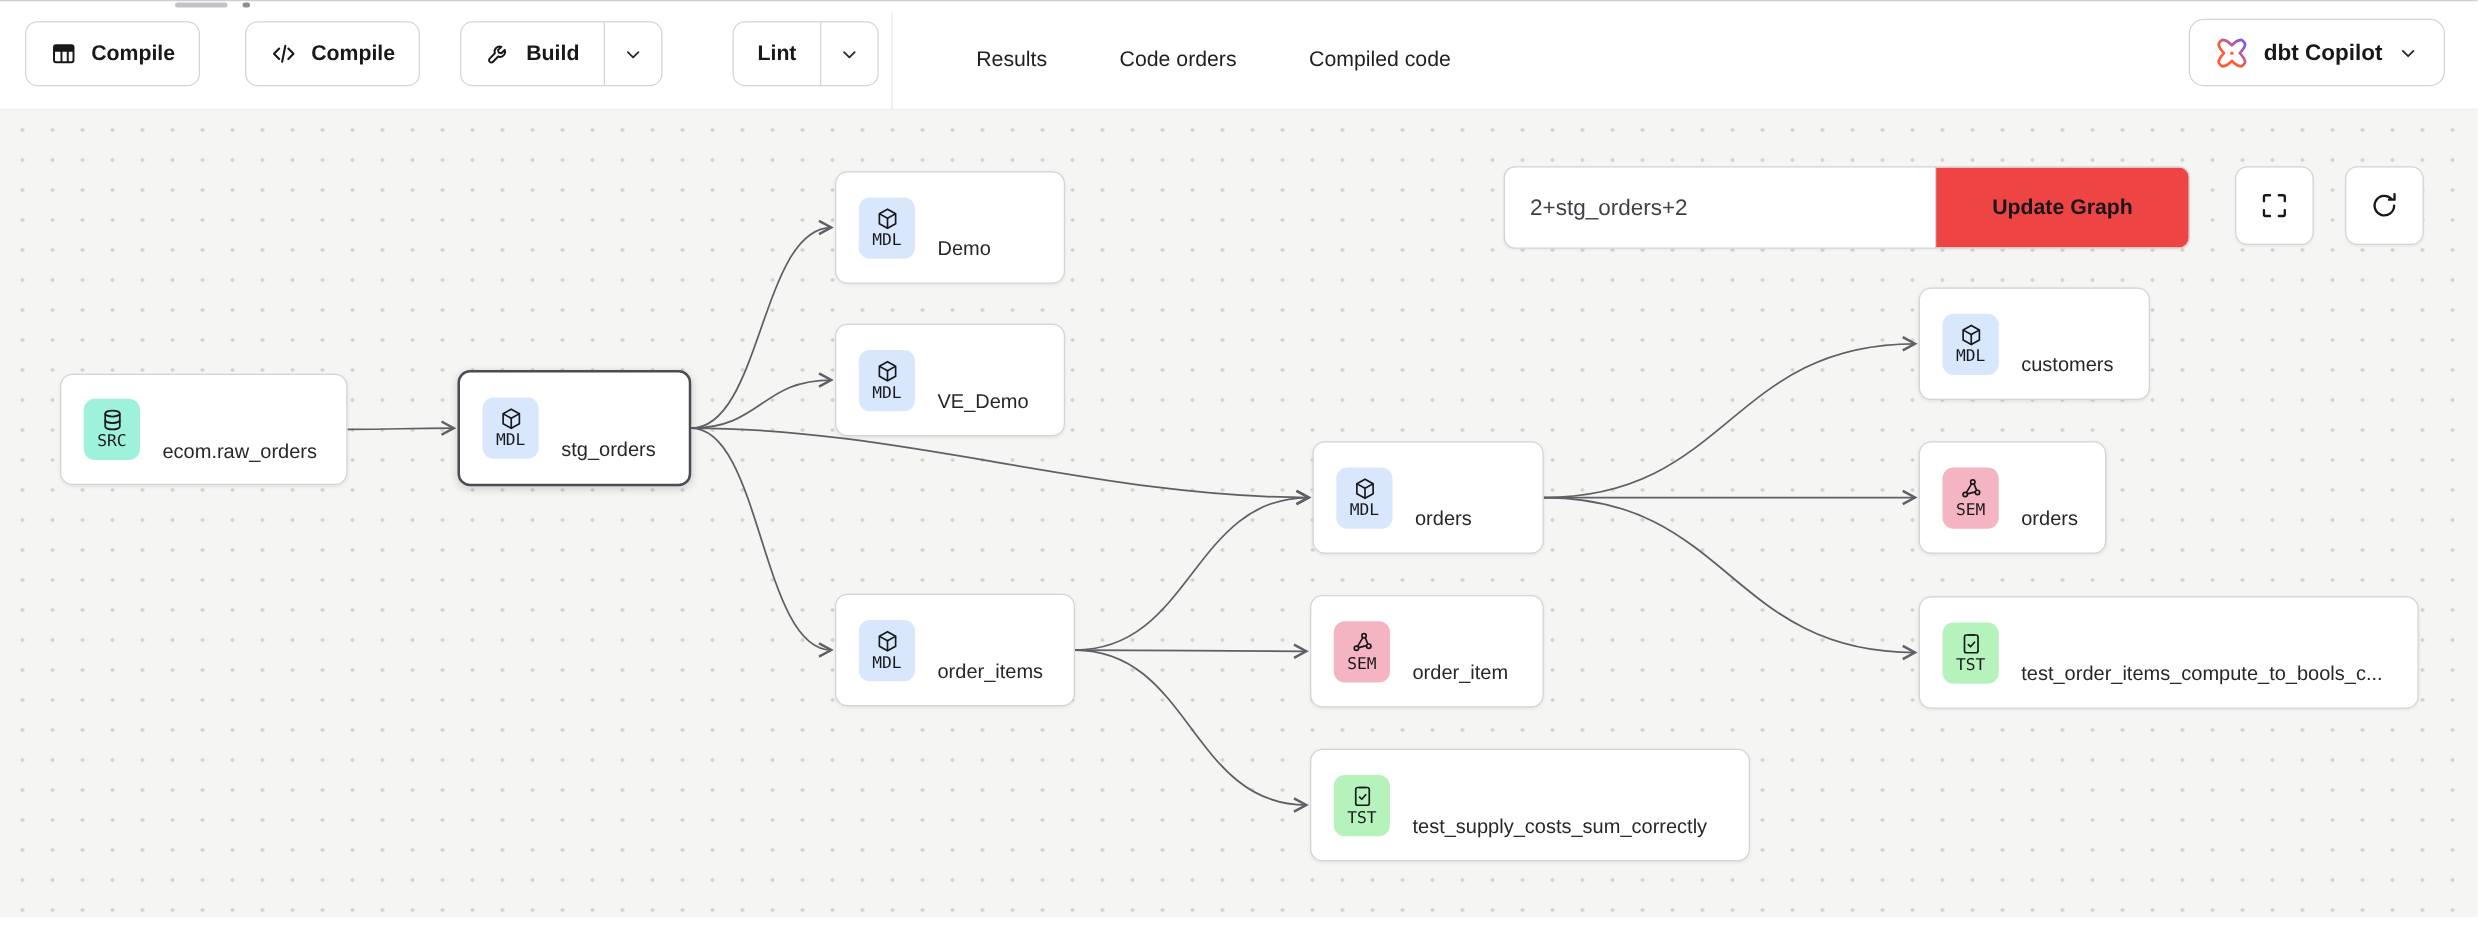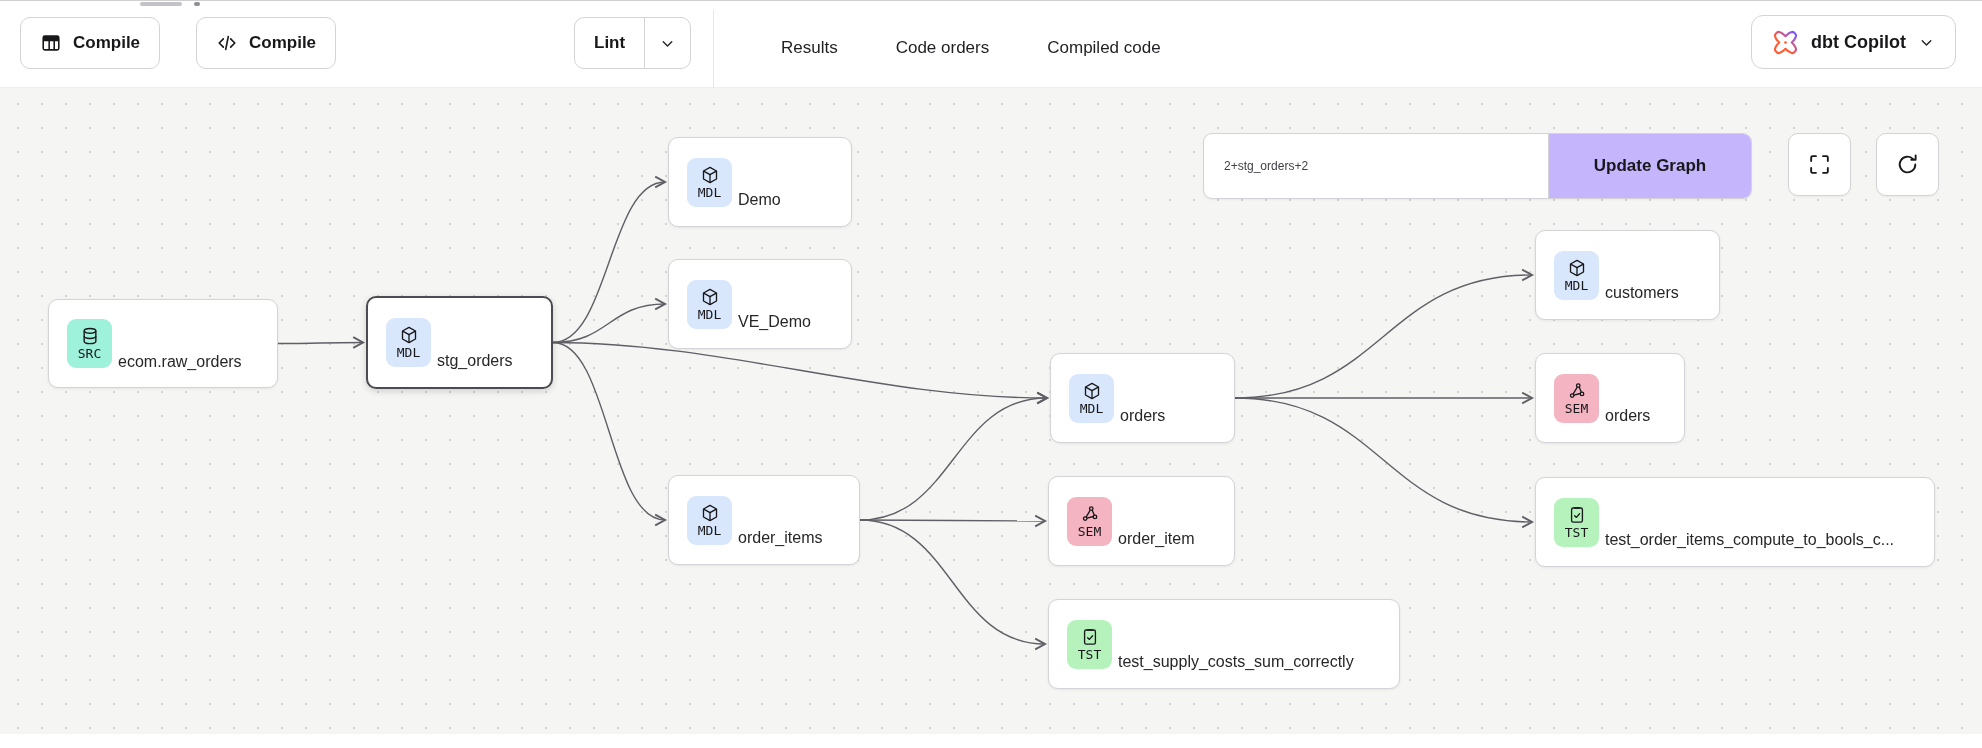--- a/index.html
+++ b/index.html
@@ -38,37 +38,37 @@
     background-color:#f5f5f3;
     background-image:radial-gradient(#d4d4d1 1.4px, transparent 1.5px);
     background-size:24px 24px; background-position:6px 4px; }
   .bottom-strip { position:absolute; left:0; top:734px; width:1982px; height:14px; background:#fff; }
 
   
   .graph-controls { position:absolute; left:1203px; top:45px; height:66px; display:flex;
     background:#fff; border:1px solid #d4d4d8; border-radius:9px;
     box-shadow:0 1px 2px rgba(0,0,0,.05); overflow:hidden; }
   .filter-input { width:344px; height:100%; border:none; outline:none; background:transparent;
-    padding:0 20px; font-size:12px; color:#3f3f46; font-family:"Liberation Sans", sans-serif; }
+    padding:0 20px; font-size:18px; color:#3f3f46; font-family:"Liberation Sans", sans-serif; }
   .update-btn { width:203px; height:100%; border-left:1px solid #d4d4d8; display:flex;
     align-items:center; justify-content:center; font-size:17px; font-weight:600;
-    color:#18181b; cursor:pointer; background:#c4b5fd; }
+    color:#18181b; cursor:pointer; background:#ef4444; }
   .sq-btn { position:absolute; top:45px; width:63px; height:63px; background:#fff;
     border:1px solid #d4d4d8; border-radius:10px; display:flex; align-items:center;
     justify-content:center; cursor:pointer; box-shadow:0 1px 2px rgba(0,0,0,.05); }
   .sq-btn.fullscreen { left:1788px; }
   .sq-btn.refresh { left:1876px; }
 
   
   #edges { position:absolute; left:0; top:0; width:1982px; height:646px; pointer-events:none; }
   .edge { fill:none; stroke:#5f5f66; stroke-width:1.4px; }
 
   .node { position:absolute; background:#fff; border:1px solid #d4d4d8; border-radius:10px;
     box-shadow:0 1px 3px rgba(0,0,0,.07); display:flex; align-items:center;
-    padding-left:18px; gap:6px; cursor:pointer; }
+    padding-left:18px; gap:18px; cursor:pointer; }
   .node.selected { border:2px solid #4b4b52; box-shadow:0 2px 7px rgba(0,0,0,.16); }
   .badge { width:45px; height:49px; border-radius:9px; display:flex; flex-direction:column;
     align-items:center; justify-content:center; flex:none; }
   .btype { font-family:"DejaVu Sans Mono", monospace; font-size:13px; color:#18181b;
     line-height:1.05; margin-top:1px; }
   .nlabel { font-size:16px; color:#27272a; white-space:nowrap;margin-top:36px; }
 </style>
 </head>
 <body>
 
@@ -98,22 +98,39 @@
           <svg width="22" height="22" viewBox="0 0 24 24" fill="none" stroke="#18181b" stroke-width="1.8" stroke-linecap="round" stroke-linejoin="round">
             <path d="M8 7.5L3.5 12L8 16.5"></path>
             <path d="M16 7.5L20.5 12L16 16.5"></path>
             <path d="M13.4 5l-2.8 14"></path>
           </svg>
         </span>
       <span>Compile</span>
     </span>
   </div>
 
-
-  <div class="btn" style="left:574px">
+  <div class="btn" style="left:368px">
+    <span class="seg">
+      <span class="icon">
+          <svg width="22" height="22" viewBox="0 0 24 24" fill="none" stroke="#18181b" stroke-width="1.7" stroke-linecap="round" stroke-linejoin="round">
+            <path d="M14.3 6a4.4 4.4 0 0 0-5.7 5.6l-4.5 4.6a2 2 0 1 0 2.9 2.8l4.5-4.6a4.4 4.4 0 0 0 5.7-5.7l-2.9 2.9-2.3-.6-.6-2.3L14.3 6z"></path>
+          </svg>
+        </span>
+      <span>Build</span>
+    </span>
+    <span class="chev-seg">
+      <span class="icon">
+          <svg width="17" height="17" viewBox="0 0 24 24" fill="none" stroke="#27272a" stroke-width="2" stroke-linecap="round" stroke-linejoin="round">
+            <path d="M6 9.5l6 6 6-6"></path>
+          </svg>
+        </span>
+    </span>
+  </div>
+
+  <div class="btn" style="left:586px">
     <span class="seg">
       <span>Lint</span>
     </span>
     <span class="chev-seg">
       <span class="icon">
           <svg width="17" height="17" viewBox="0 0 24 24" fill="none" stroke="#27272a" stroke-width="2" stroke-linecap="round" stroke-linejoin="round">
             <path d="M6 9.5l6 6 6-6"></path>
           </svg>
         </span>
     </span>

